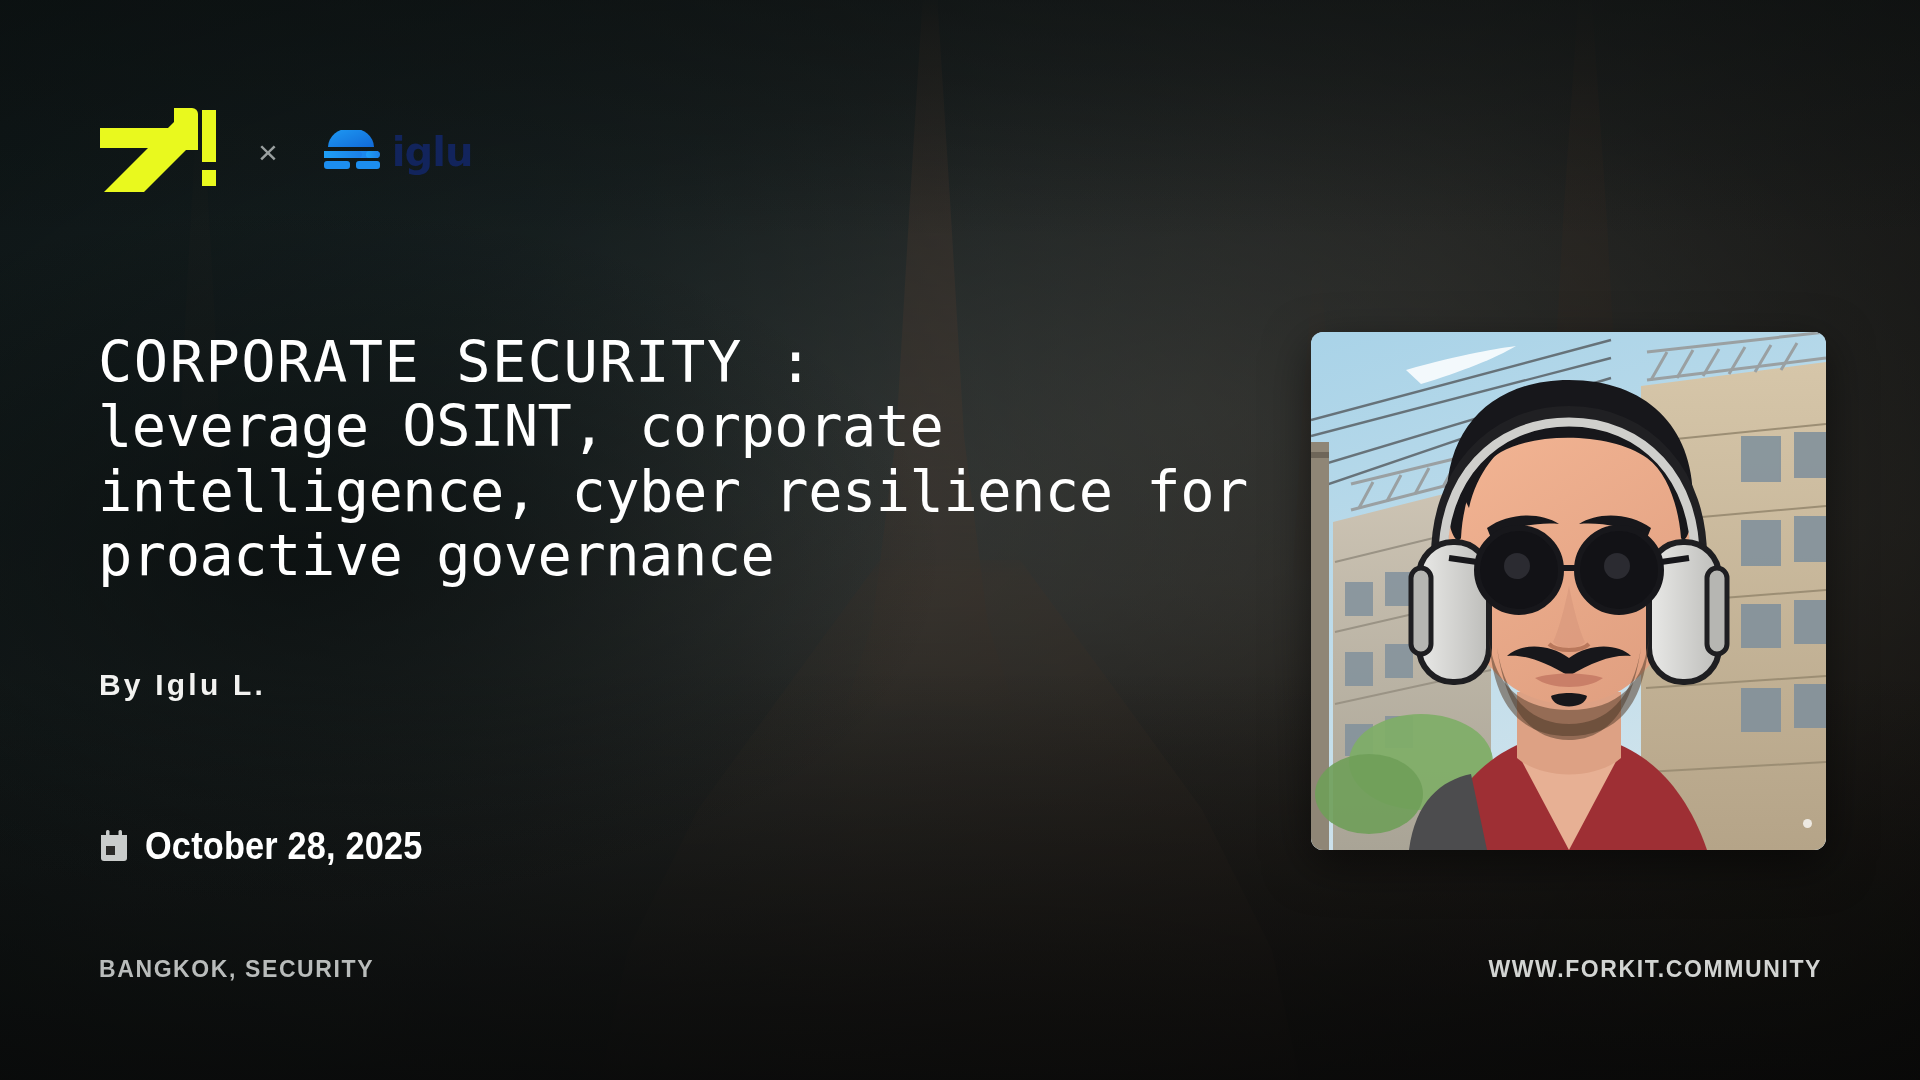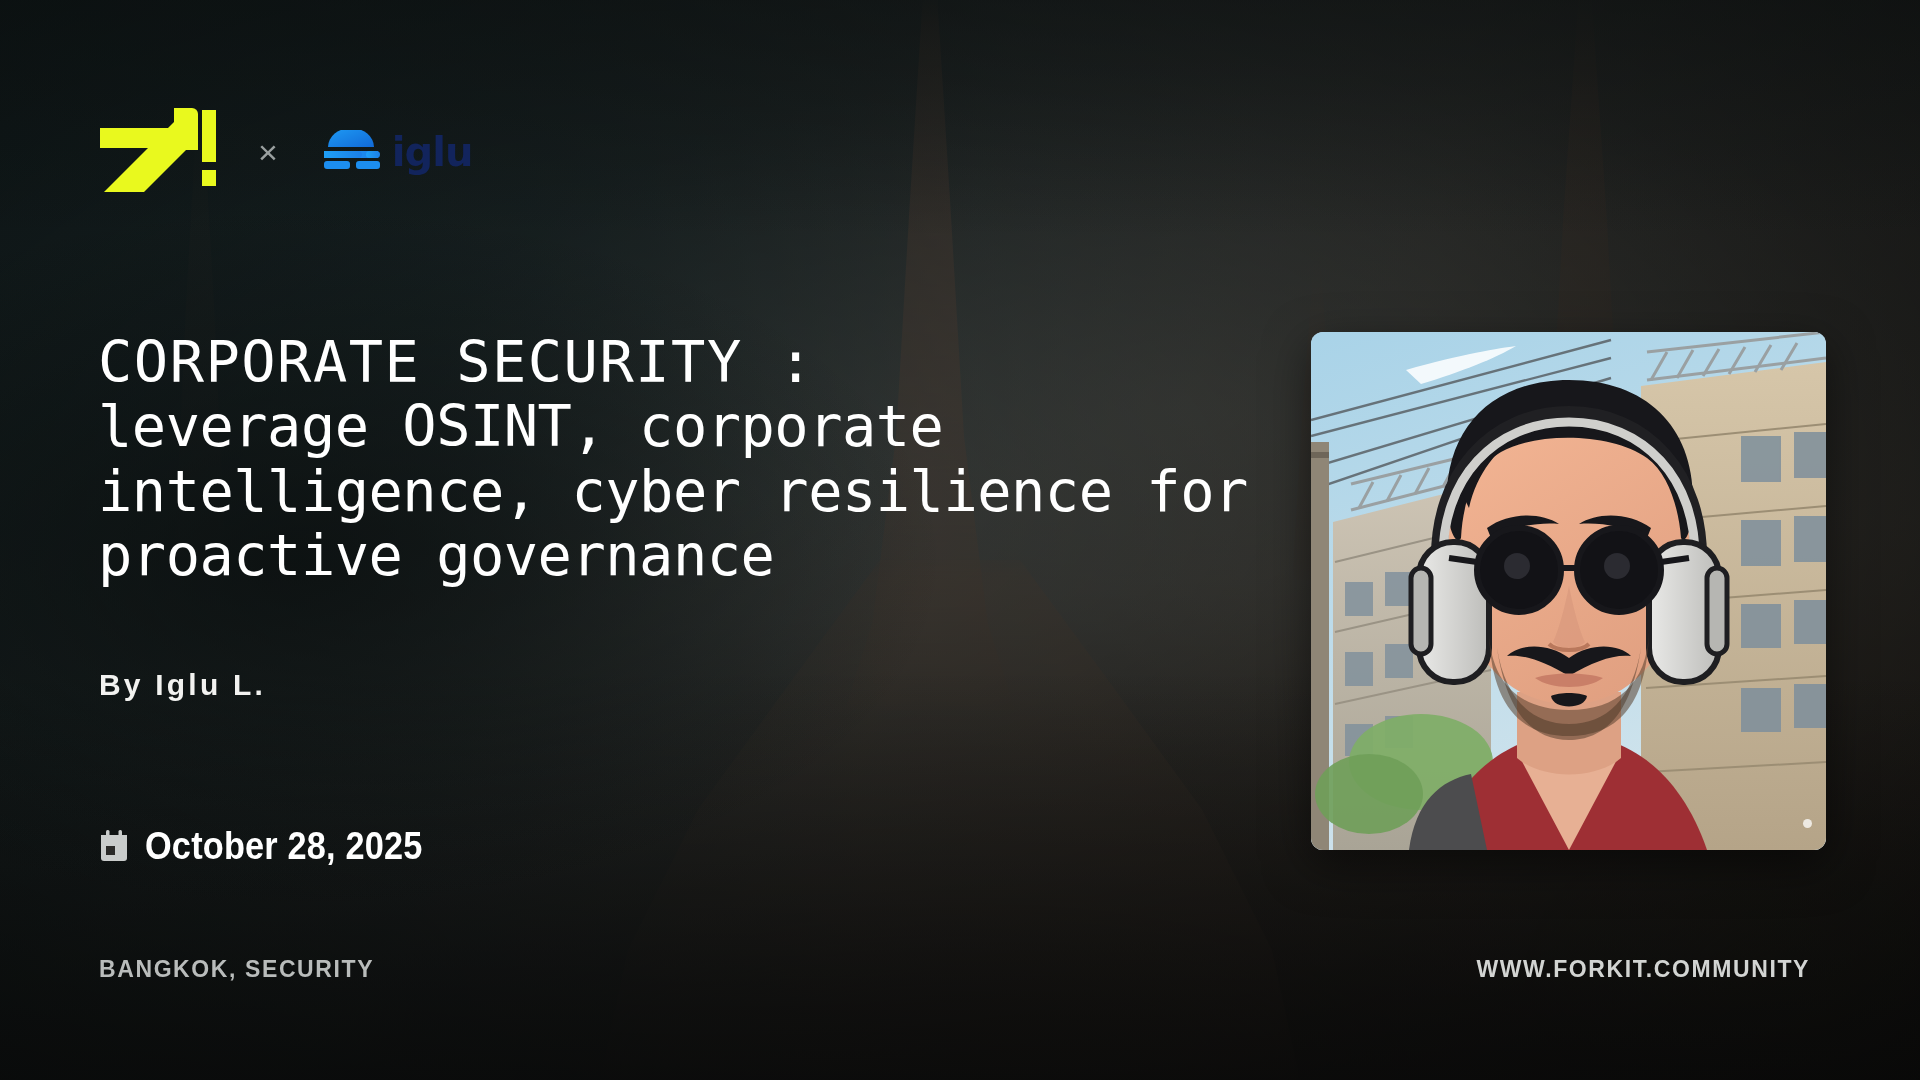--- a/index.html
+++ b/index.html
@@ -136,21 +136,21 @@
   }
   .meta-icon { flex:0 0 auto; display:block; }
 
   
   .footer-left, .footer-right {
     position:absolute; top:956px;
     color:#b9bcbb; font-size:23px; font-weight:700;
     letter-spacing:1.6px; white-space:nowrap;
   }
   .footer-left { left:99px; }
-  .footer-right { right:110px; color:#d2d4d2; }
+  .footer-right { right:98px; color:#d2d4d2; }
 
   
   .portrait-card {
     position:absolute; left:1311px; top:332px; width:515px; height:518px;
     border-radius:12px; overflow:hidden;
     box-shadow:0 14px 46px rgba(0,0,0,.52);
     background:#b8cfe0;
   }
   .portrait-card svg { display:block; width:100%; height:100%; }
   .portrait-dot {

